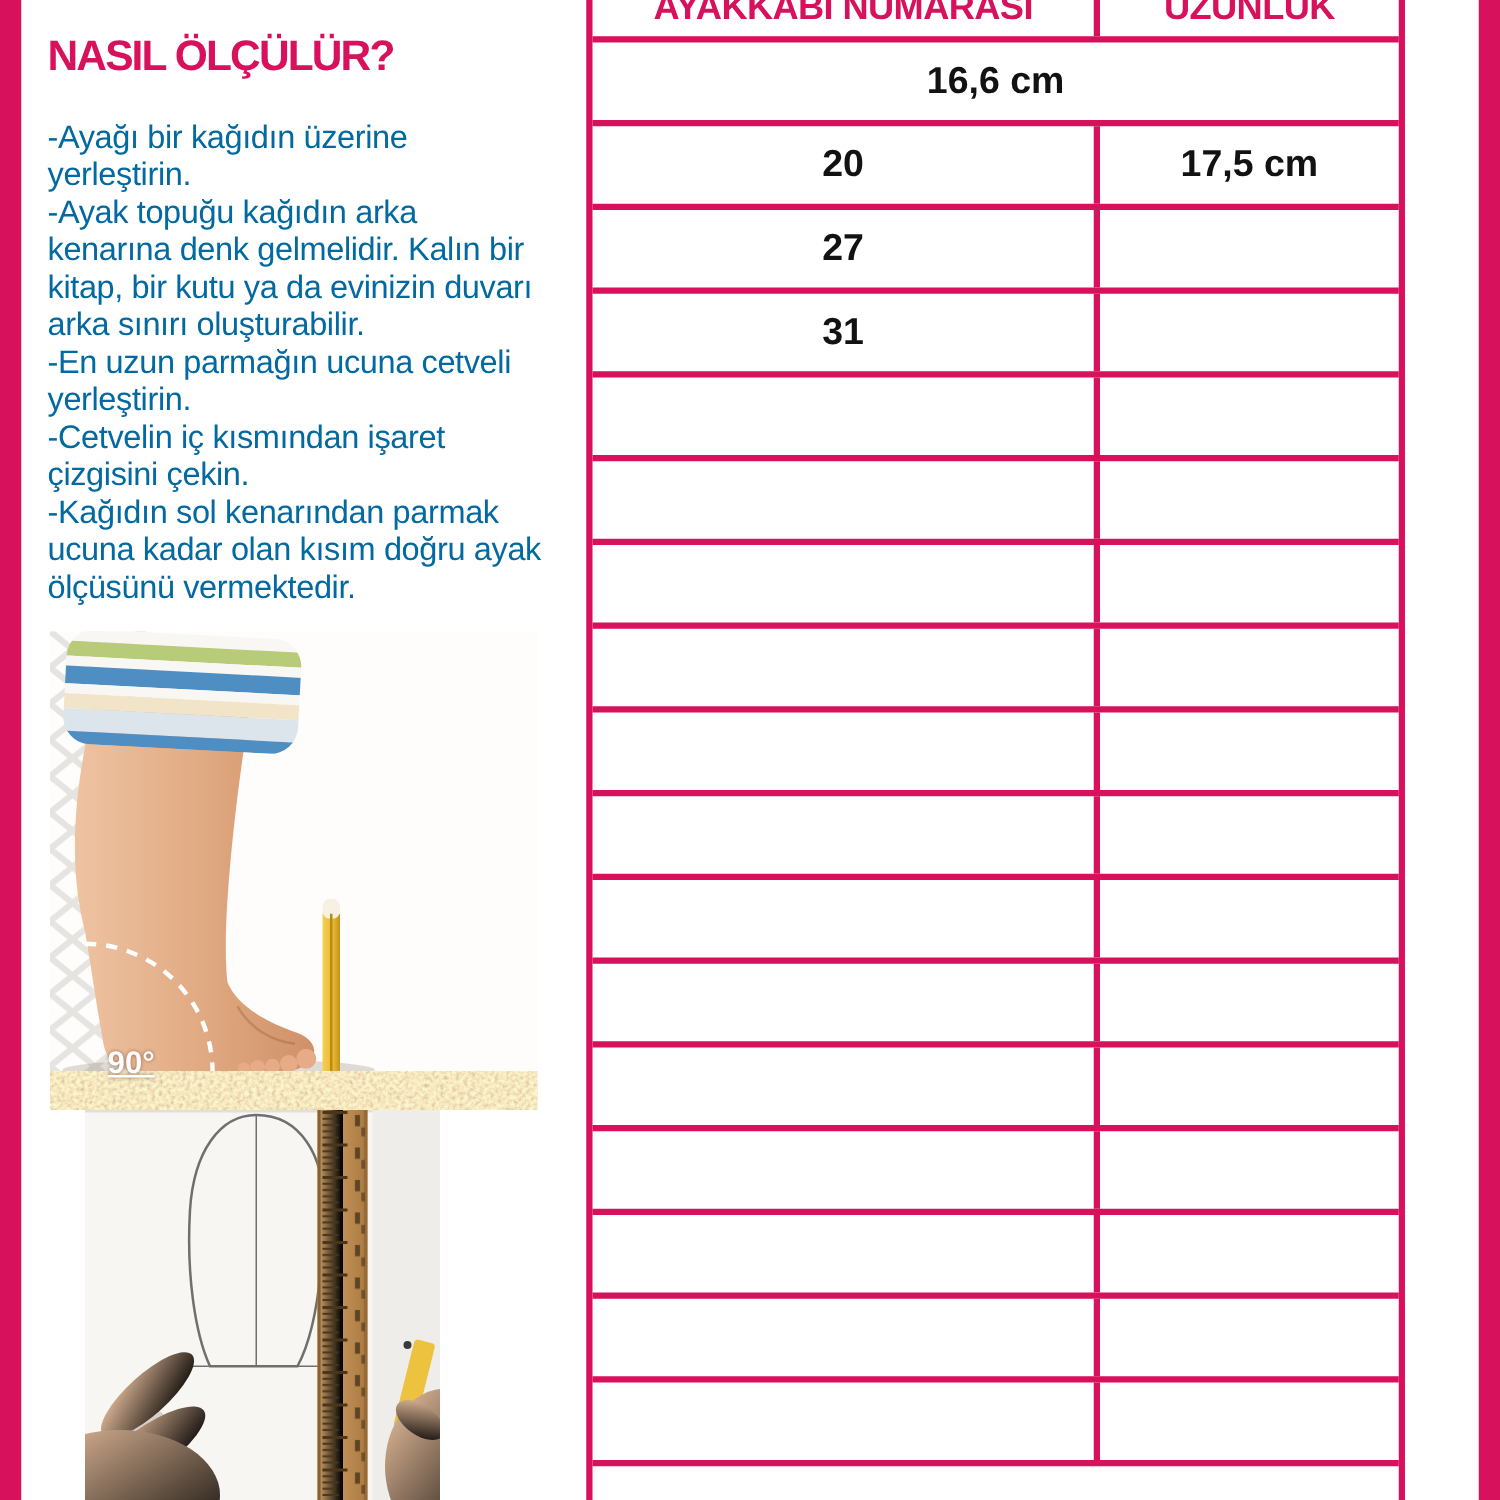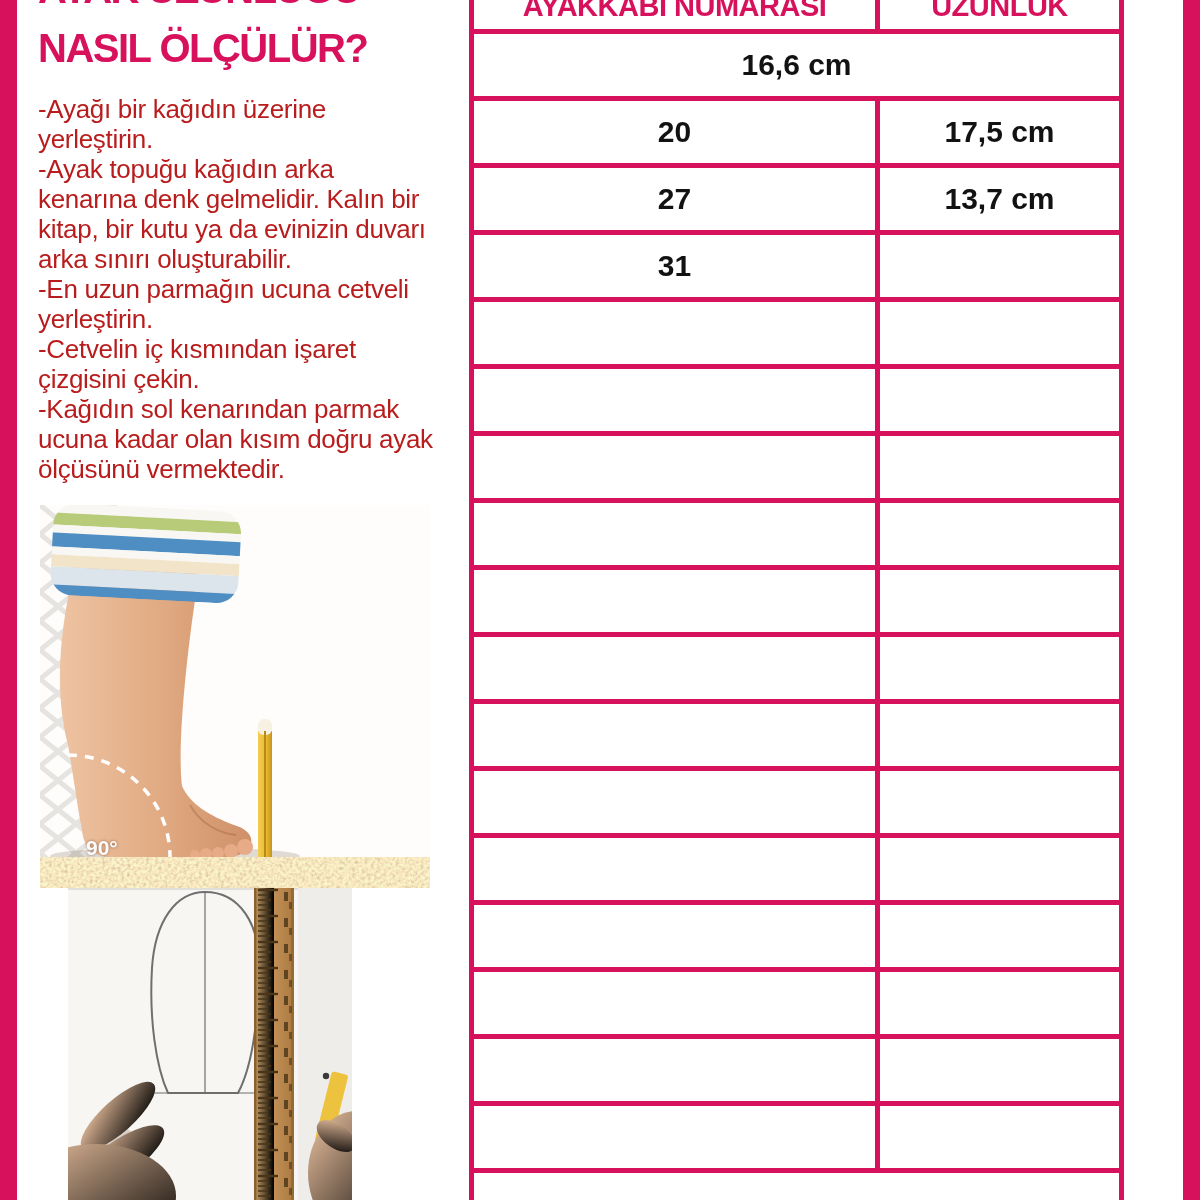--- a/index.html
+++ b/index.html
@@ -7,30 +7,30 @@
     position:relative;width:1200px;height:1200px;overflow:hidden;
     background:#fff;font-family:"Liberation Sans",sans-serif;
   }
   .side-bar{position:absolute;top:0;width:17px;height:1200px;background:#D8115C;}
   .bar-left{left:0;}
   .bar-right{left:1183px;}
 
   
   .title-line{
     position:absolute;left:38px;white-space:nowrap;
-    font-weight:bold;font-size:40px;line-height:1;letter-spacing:-1.5px;
+    font-weight:bold;font-size:34px;line-height:1;letter-spacing:-1.5px;
     color:#D8115C;
   }
   .title-l1{top:-31px;}
   .title-l2{top:28px;}
 
   
   .instructions{
     position:absolute;left:38px;top:94px;width:440px;
-    font-size:26px;line-height:30px;letter-spacing:-0.3px;color:#b91c1c;
+    font-size:26px;line-height:30px;letter-spacing:-0.3px;color:#0369a1;
     white-space:pre;
   }
 
   
   .shoe-table{
     position:absolute;left:469px;top:-33px;width:655px;height:1278px;
     box-sizing:border-box;border-left:5px solid #D8115C;border-right:5px solid #D8115C;
     background:#fff;
   }
   .t-row{
@@ -50,22 +50,23 @@
     font-weight:bold;font-size:29px;letter-spacing:-0.5px;color:#D8115C;
     white-space:nowrap;
   }
 
   
   .photo{position:absolute;}
   .photo1{left:40px;top:505px;width:390px;height:383px;}
   .photo2{left:68px;top:888px;width:284px;height:312px;}
   .angle-label{
     position:absolute;left:46px;top:331px;
-    font-weight:bold;font-size:21px;color:#fdfdfd;
+    font-weight:bold;font-size:25px;color:#fdfdfd;
     text-shadow:0 0 3px rgba(120,80,60,.8);
+    text-decoration:underline;
   }
 </style>
 </head>
 <body>
 
 <div class="page">
 
   <div class="side-bar bar-left"></div>
   <div class="side-bar bar-right"></div>
 
@@ -237,21 +238,20 @@
     <div>
         <div class="t-row">
           <div class="cell len">16,6 cm</div>
         </div>
         <div class="t-row">
           <div class="cell num">20</div>
           <div class="cell len">17,5 cm</div>
         </div>
         <div class="t-row">
           <div class="cell num">27</div>
-          <div class="cell len">13,7 cm</div>
         </div>
         <div class="t-row">
           <div class="cell num">31</div>
         </div>
         <div class="t-row">
           <div class="cell num"></div>
           <div class="cell len"></div>
         </div>
         <div class="t-row">
           <div class="cell num"></div>

